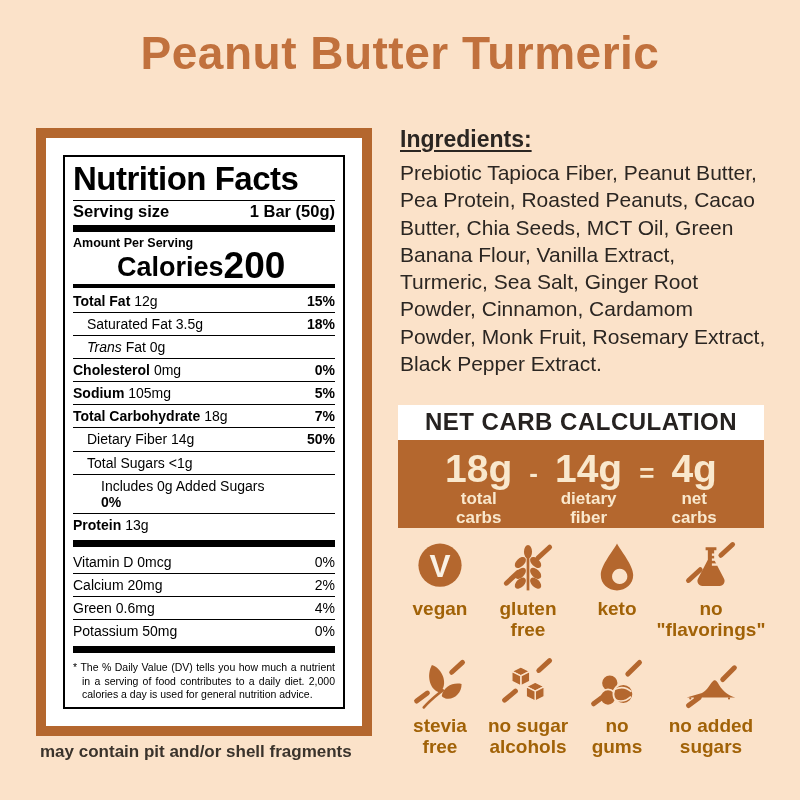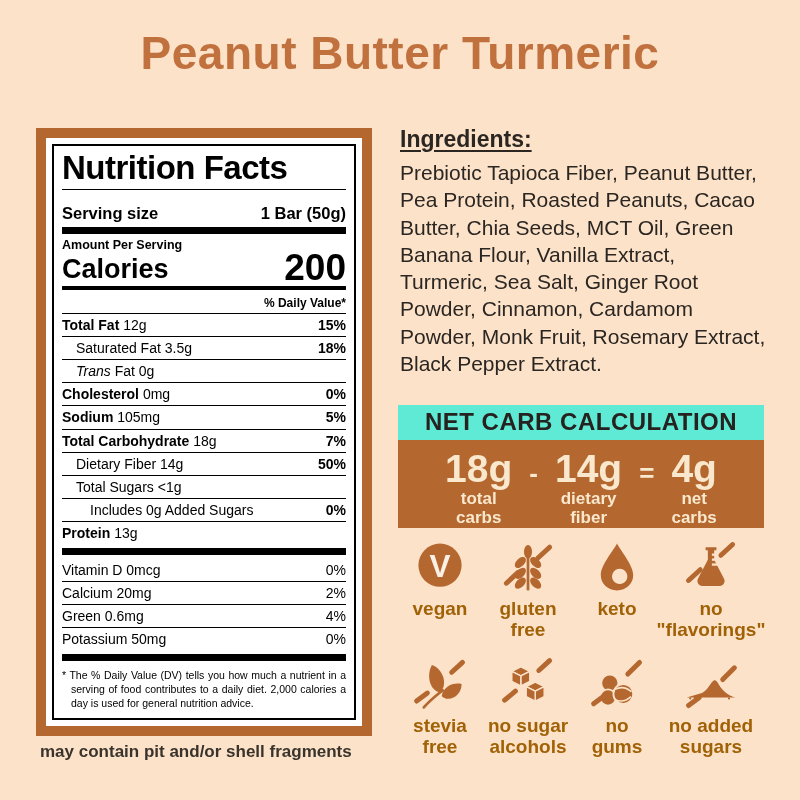--- a/index.html
+++ b/index.html
@@ -10,56 +10,56 @@
     color:#2b2622;
   }
   
   .page-title{
     position:absolute;top:26px;left:0;right:0;text-align:center;
     font-size:46px;font-weight:800;color:#c1713d;letter-spacing:.5px;
   }
   
   .nf-wrap{
     position:absolute;left:36px;top:128px;width:336px;height:608px;
-    background:#fff;border:10px solid #b4672e;box-sizing:border-box;padding:6px;
+    background:#fff;border:10px solid #b4672e;box-sizing:border-box;padding:17px;
   }
   .nf-box{
     border:2px solid #000;height:100%;box-sizing:border-box;
     padding:5px 8px;display:flex;flex-direction:column;overflow:hidden;
     color:#000;
   }
   .nf-title{font-size:33px;font-weight:800;letter-spacing:-.5px;border-bottom:1px solid #000;padding-bottom:3px;line-height:1.05;}
   .nf-serving{font-size:15px;margin-top:4px;line-height:1.15;}
-  .nf-ssrow{display:flex;justify-content:space-between;font-size:16.5px;font-weight:bold;line-height:1.2;margin-top:14px;}
+  .nf-ssrow{display:flex;justify-content:space-between;font-size:16.5px;font-weight:bold;line-height:1.2;margin-top:1px;}
   .bar{background:#000;}
   .bar8{height:7px;margin:4px 0;}
   .bar4{height:4px;margin:3px 0 2px;}
   .nf-aps{font-size:12.5px;font-weight:bold;}
-  .nf-calrow{display:flex;justify-content:space-between;align-items:flex-end;margin-top:1px;}
+  .nf-calrow{display:flex;align-items:flex-end;margin-top:1px;margin-left:44px;}
   .cal-l{font-size:27px;font-weight:800;line-height:1;}
   .cal-v{font-size:37px;font-weight:800;line-height:.8;}
   .nf-dvh{font-size:12px;font-weight:bold;text-align:right;padding:4px 0 3px;border-bottom:1px solid #000;}
   .nf-row{display:flex;justify-content:space-between;font-size:14px;line-height:1.15;padding:3px 0;border-bottom:1px solid #000;}
   .nf-row .dv{font-weight:bold;}
   .nf-row.micro .dv{font-weight:normal;}
   .nf-row.nb{border-bottom:none;}
   .nf-row.b .rn{font-weight:bold;}
   .ind1{padding-left:14px;gap:10px;}
-  .ind2{padding-left:28px;}
+  .ind2{padding-left:28px;flex-direction:column;}
   .it{font-style:italic;}
   .nf-foot{font-size:10.5px;line-height:1.3;padding:4px 0 0 9px;text-indent:-9px;text-align:justify;}
   
   .disclaimer{position:absolute;left:40px;top:742px;font-size:17px;font-weight:600;color:#3a332c;}
   
   .ingredients{position:absolute;left:400px;top:126px;width:366px;}
   .ing-head{font-size:23px;font-weight:600;text-decoration:underline;text-underline-offset:3px;margin-bottom:6px;}
   .ing-text{font-size:21px;font-weight:500;line-height:1.3;}
   
   .netcarb{position:absolute;left:398px;top:405px;width:366px;}
-  .nc-head{background:#5eead4;color:#262220;text-align:center;font-size:24px;font-weight:700;letter-spacing:.5px;padding:3px 0 4px;}
+  .nc-head{background:#ffffff;color:#262220;text-align:center;font-size:24px;font-weight:700;letter-spacing:.5px;padding:3px 0 4px;}
   .nc-body{background:#b4672e;color:#f9e8cd;height:88px;box-sizing:border-box;display:flex;justify-content:center;gap:17px;padding-top:9px;}
   .nc-term{text-align:center;}
   .nc-num{font-size:39px;font-weight:700;line-height:1;}
   .nc-lab{font-size:17px;font-weight:600;line-height:1.1;margin-top:2px;white-space:pre-line;}
   .nc-op{font-size:26px;font-weight:700;padding-top:9px;}
   
   .badges{
     position:absolute;left:400px;top:540px;width:366px;
     display:grid;grid-template-columns:80px 96px 82px 106px;row-gap:16px;
   }
@@ -82,21 +82,20 @@
       <span>Serving size</span>
       <span>1 Bar (50g)</span>
     </div>
     <div class="bar bar8"></div>
     <div class="nf-aps">Amount Per Serving</div>
     <div class="nf-calrow">
       <span class="cal-l">Calories</span>
       <span class="cal-v">200</span>
     </div>
     <div class="bar bar4"></div>
-    <div class="nf-dvh">% Daily Value*</div>
 
     <div class="nf-row b">
       <span class="nm"><span class="rn">Total Fat</span> <span>12g</span></span>
       <span class="dv">15%</span>
     </div>
     <div class="nf-row ind1">
       <span class="nm"><span class="rn">Saturated Fat</span> <span>3.5g</span></span>
       <span class="dv">18%</span>
     </div>
     <div class="nf-row ind1">

